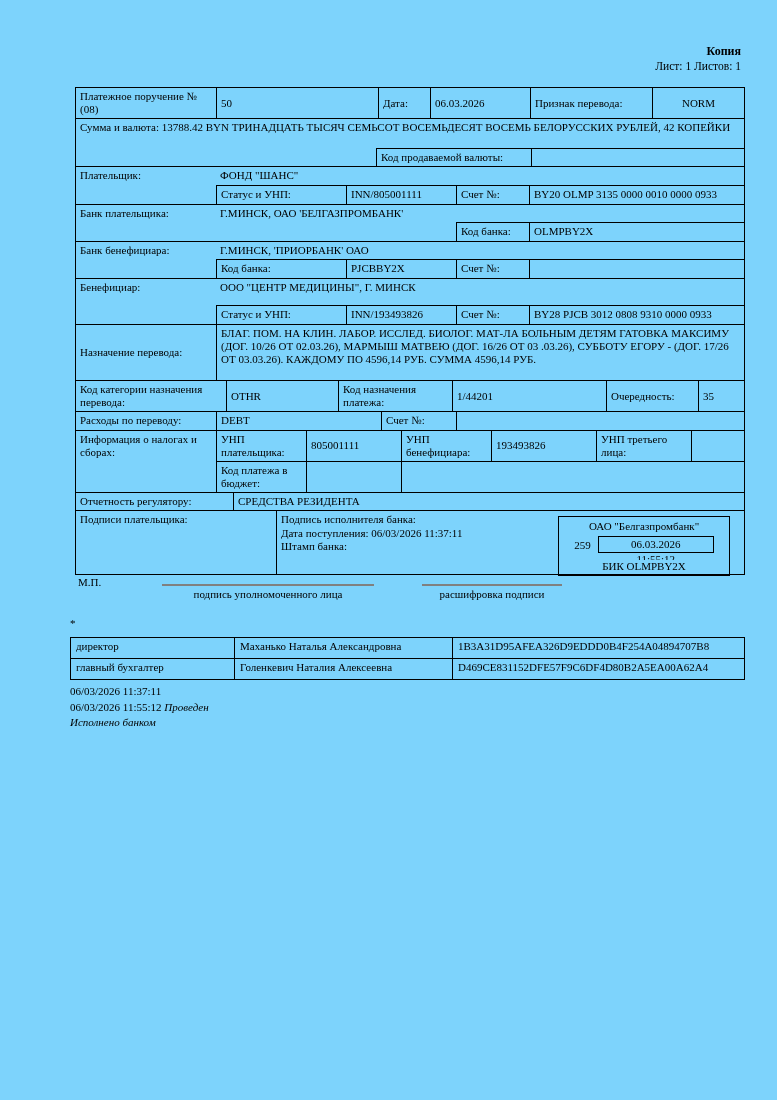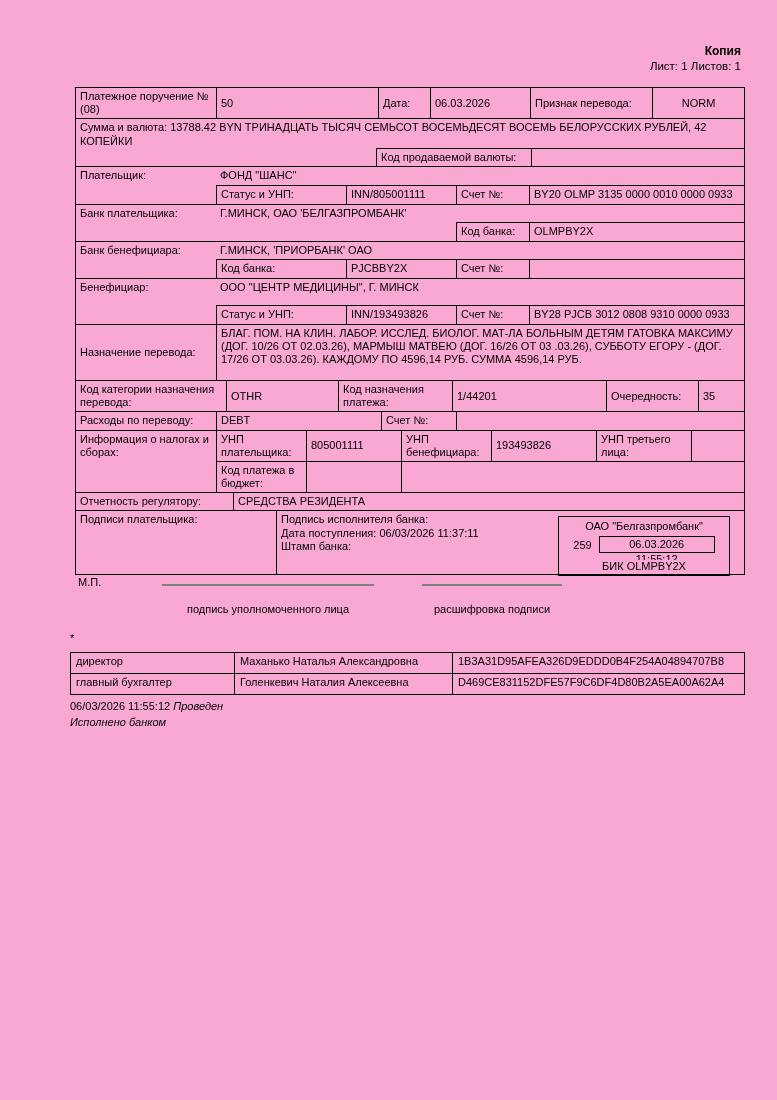--- a/index.html
+++ b/index.html
@@ -1,19 +1,19 @@
 <!DOCTYPE html>
 <html><head>
 <meta charset="utf-8">
 <style>
   * { box-sizing: border-box; margin: 0; padding: 0; }
   html, body { background: #fff; }
   .page {
-    width: 777px; height: 1100px; background: #f9a8d4; color: #000;
-    font-family: Liberation Sans, sans-serif;
+    width: 777px; height: 1100px; background: #7dd3fc; color: #000;
+    font-family: Liberation Serif, serif;
     font-size: 11px; line-height: 1.2; position: relative; overflow: hidden;
   }
   .hdr { position: absolute; top: 44px; right: 36px; text-align: right; }
   .hdr .copy { font-weight: bold; font-size: 12px; }
   .hdr .sheets { font-size: 11.5px; margin-top: 2px; }
 
   .tbl { position: absolute; left: 75px; top: 87px; width: 670px; border: 1px solid #000; }
   .r { display: flex; border-top: 1px solid #000; align-items: stretch; }
   .r:first-child { border-top: none; }
   .c { padding: 2px 4px; flex-shrink: 0; }
@@ -38,21 +38,21 @@
     position: absolute; right: 14px; top: 5px; width: 172px;
     border: 1px solid #000; text-align: center; padding: 3px 2px 2px 2px; font-size: 11px;
   }
   .stampMid { display: flex; justify-content: center; align-items: flex-start; gap: 7px; margin-top: 2px; }
   .stampInner { border: 1px solid #000; width: 116px; padding: 1px 0; }
   .stampClip { height: 7px; overflow: hidden; width: 116px; line-height: 12px; }
 
   .afterTbl { position: absolute; left: 0; top: 575px; width: 777px; }
   .mpRow { display: flex; align-items: flex-start; padding-left: 78px; }
   .mp { width: 84px; flex-shrink: 0; padding-top: 1px; }
-  .sigLine { border-top: 2px solid #808080; text-align: center; padding-top: 17px; margin-top: 9px; }
+  .sigLine { border-top: 2px solid #808080; text-align: center; padding-top: 2px; margin-top: 9px; }
   .sig1 { width: 212px; flex-shrink: 0; }
   .sig2 { width: 140px; margin-left: 48px; flex-shrink: 0; }
   .asterisk { padding-left: 70px; margin-top: 16px; }
   .signers { margin-left: 70px; margin-top: 7px; width: 675px; border: 1px solid #000; }
   .signers .r .c { min-height: 20px; padding: 2px 5px; }
   .statusLines { margin-left: 70px; margin-top: 4px; line-height: 1.4; }
   .it { font-style: italic; }
 </style>
 </head>
 <body>
@@ -222,20 +222,21 @@
         <div class="c bl grow">1B3A31D95AFEA326D9EDDD0B4F254A04894707B8</div>
       </div>
       <div class="r">
         <div class="c" style="width:163px">главный бухгалтер</div>
         <div class="c bl" style="width:218px">Голенкевич Наталия Алексеевна</div>
         <div class="c bl grow">D469CE831152DFE57F9C6DF4D80B2A5EA00A62A4</div>
       </div>
     </div>
 
     <div class="statusLines">
+      <div>06/03/2026 11:37:11</div>
       <div>
         <span>06/03/2026 11:55:12</span>
         <span class="it">Проведен</span>
       </div>
       <div class="it">Исполнено банком</div>
     </div>
 
   </div>
 
 </div>

